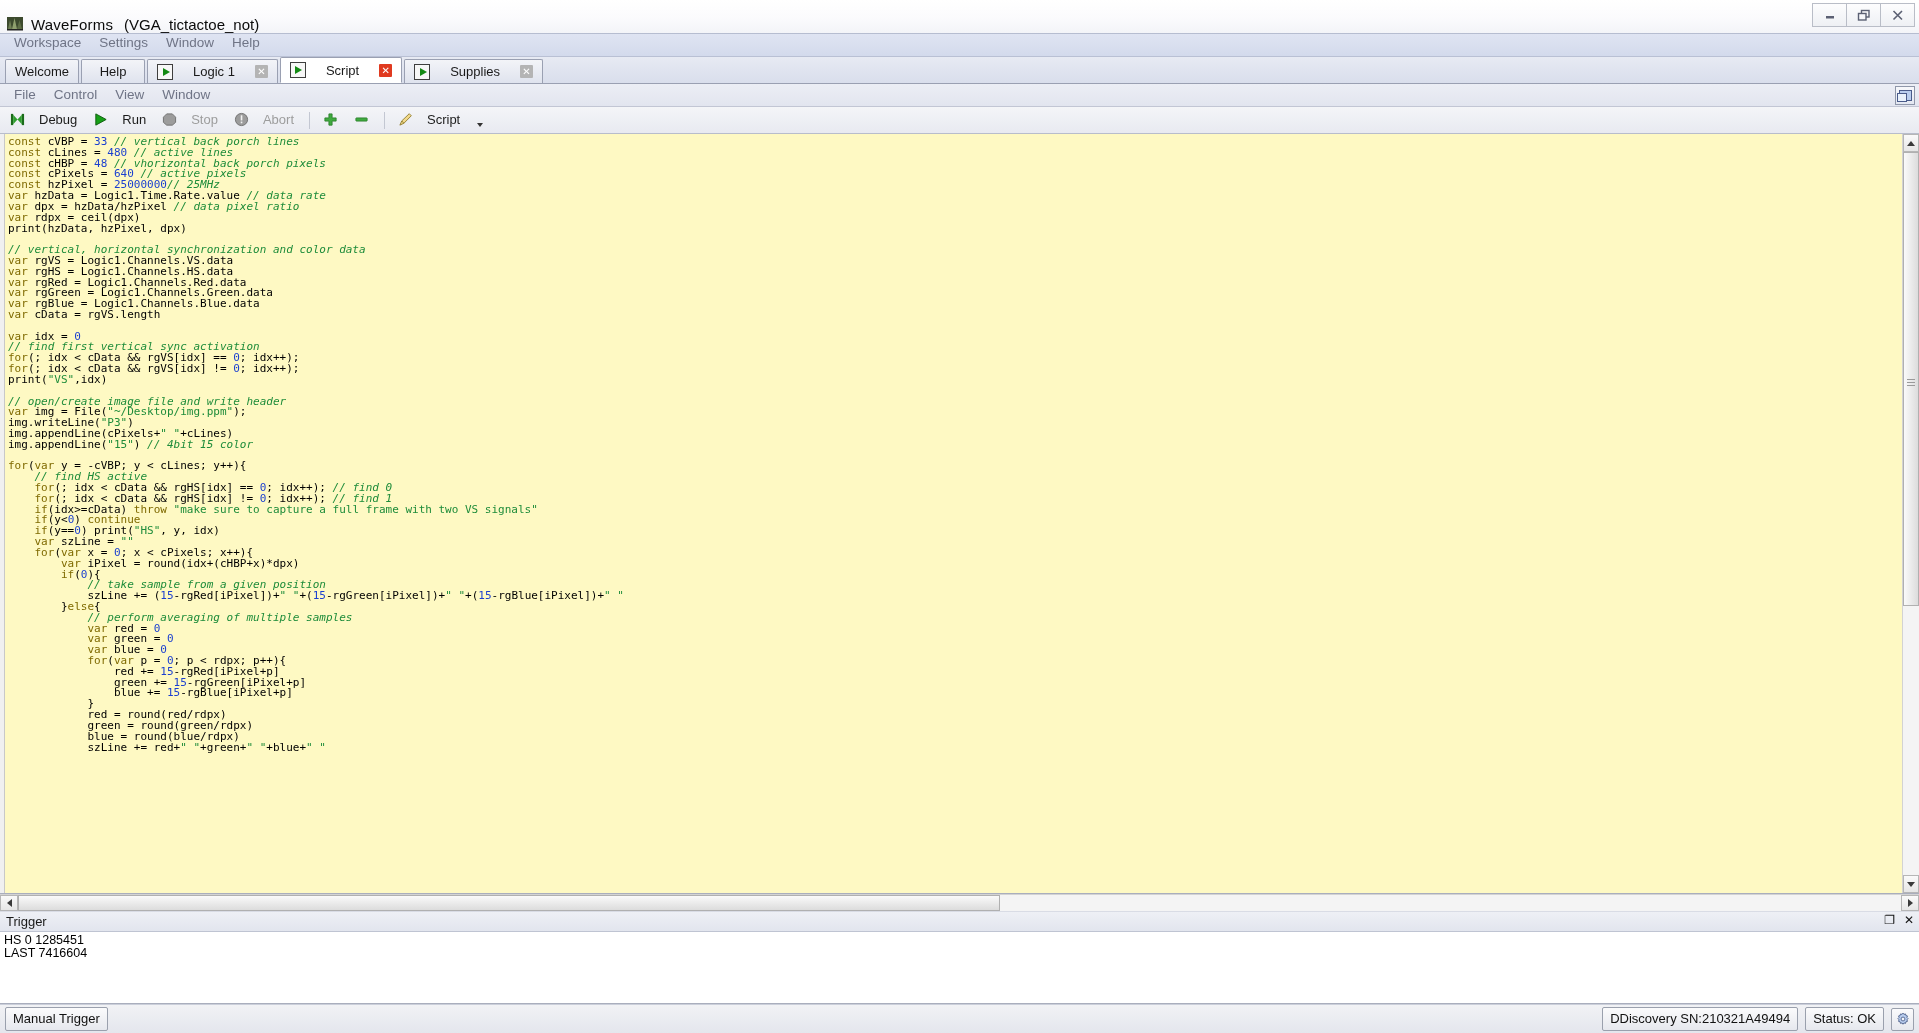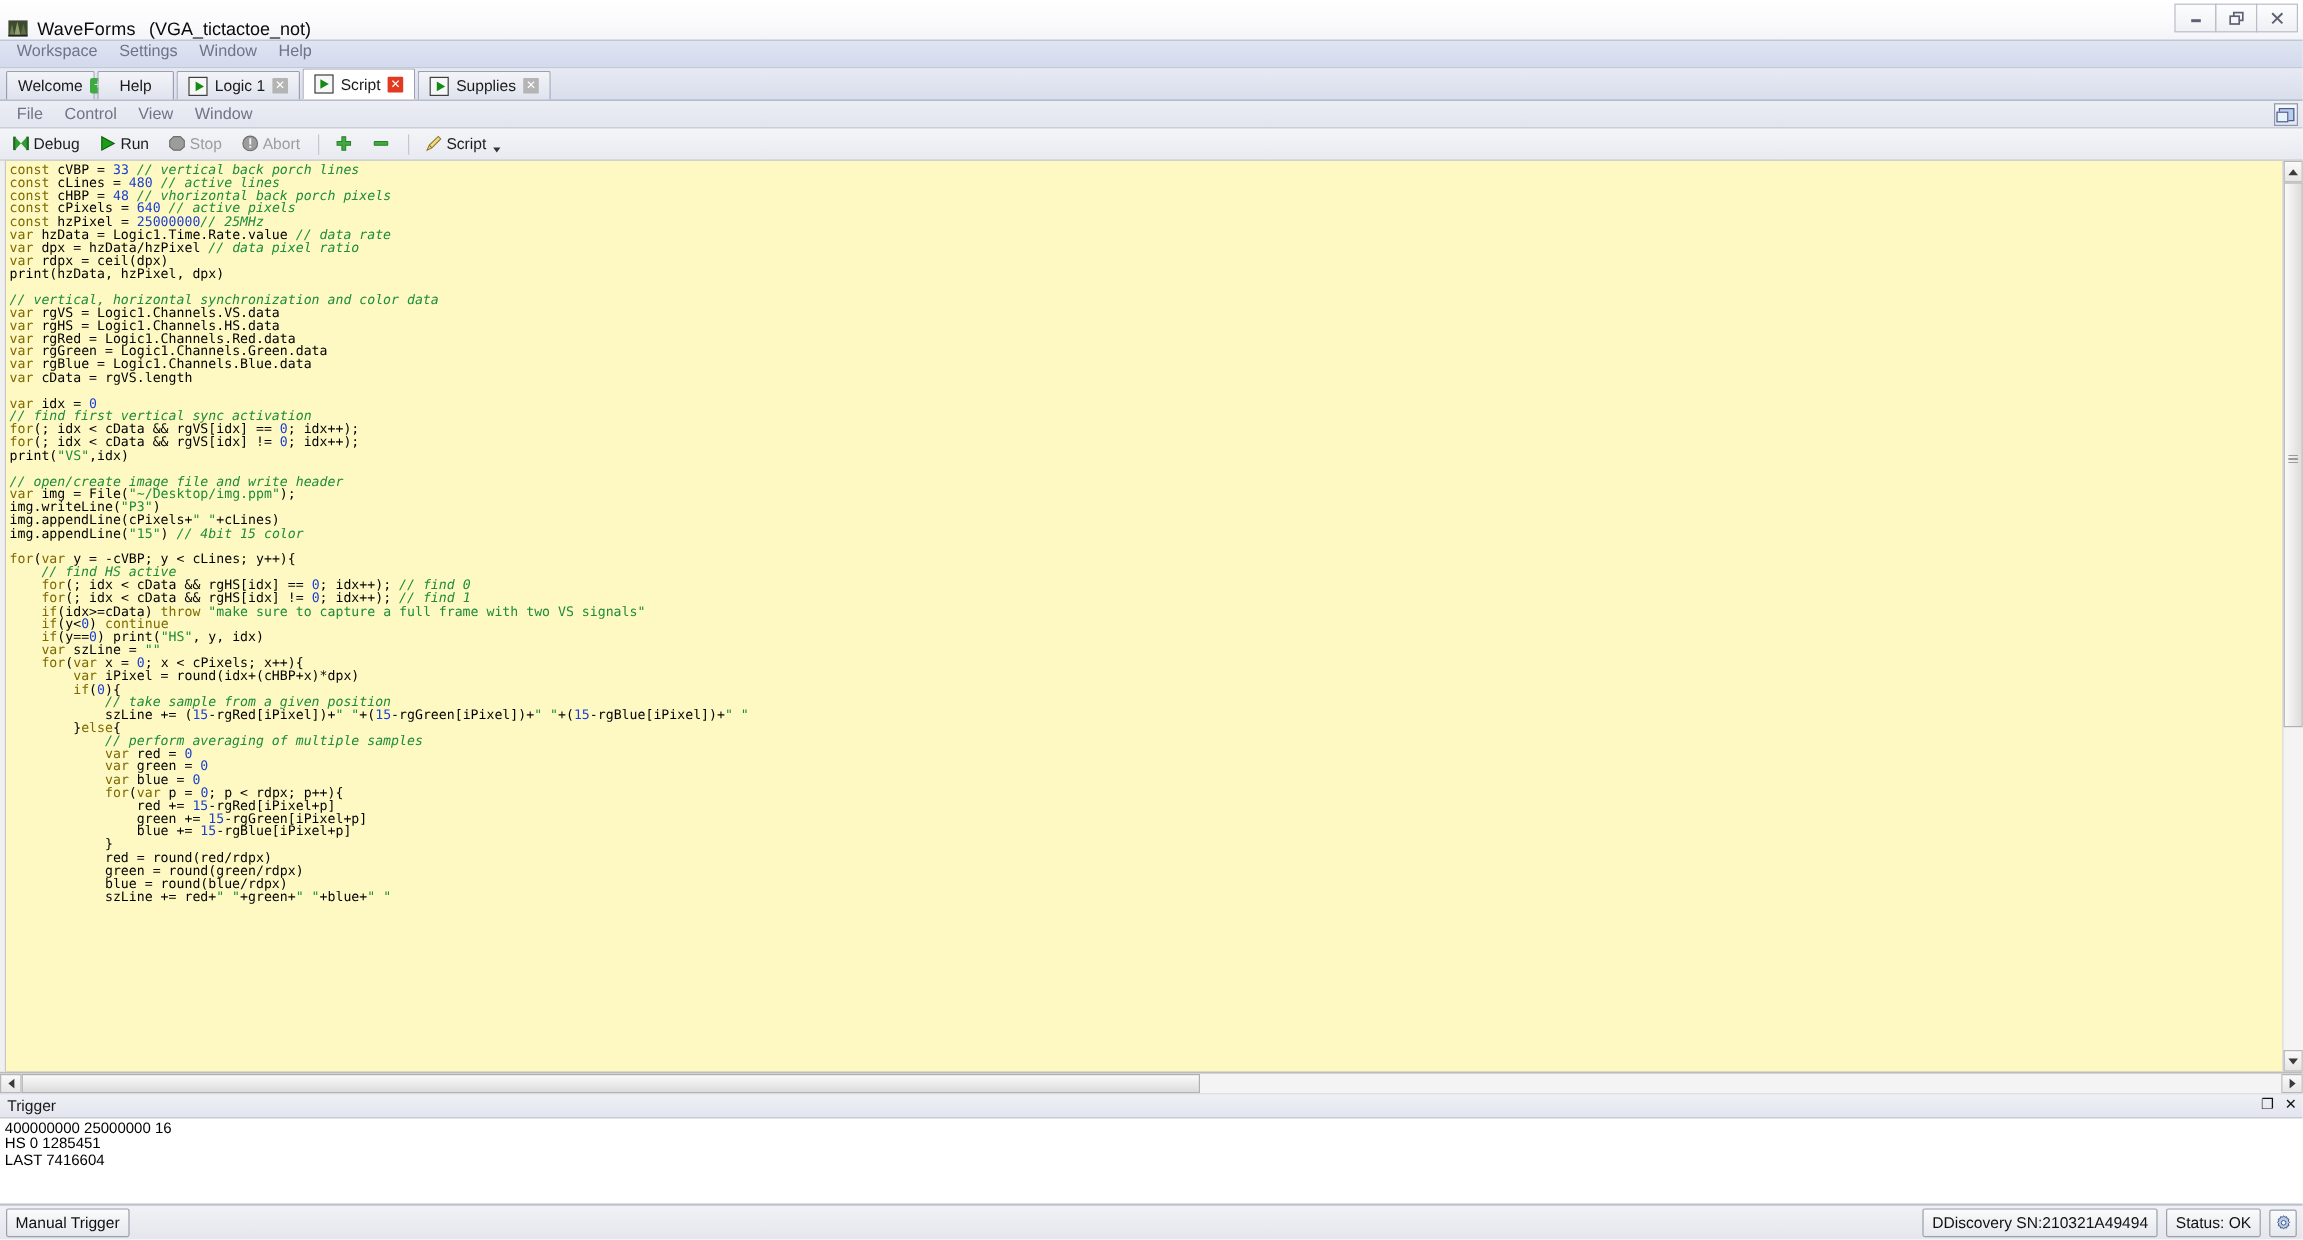--- a/index.html
+++ b/index.html
@@ -74,21 +74,21 @@
     border-bottom: 1px solid #9aa0b2;
     display: flex; align-items: flex-end;
     padding-left: 5px;
     flex: 0 0 auto;
     position: relative;
   }
   .tab {
     height: 24px;
     box-sizing: border-box;
     display: flex; align-items: center;
-    gap: 6px;
+    gap: 20px;
     padding: 0 9px;
     font-size: 13px; color: #1a1a1a;
     background: linear-gradient(to bottom,#f3f4f8,#dfe3ee);
     border: 1px solid #9aa0b2;
     border-bottom: none;
     margin-right: 2px;
     position: relative;
     border-top-left-radius: 2px; border-top-right-radius: 2px;
     white-space: nowrap;
   }
@@ -165,21 +165,21 @@
   .toolbar {
     height: 26px;
     background: linear-gradient(to bottom,#f4f5f8,#e8eaf1);
     border-bottom: 1px solid #b8bdcb;
     display: flex; align-items: center;
     padding-left: 4px;
     gap: 2px;
     flex: 0 0 auto;
   }
   .tb-btn {
-    display: flex; align-items: flex-end; gap: 3px;
+    display: flex; align-items: flex-end; gap: 14px;
     padding: 2px 7px 3px 5px;
     font-size: 13px; color: #1c1c1c;
     border: 1px solid transparent;
     white-space: nowrap;
   }
   .tb-btn.disabled { color: #9d9d9d; }
   .tb-sep {
     width: 1px; height: 17px; background: #c3c7d2;
     margin: 0 5px;
   }
@@ -467,21 +467,20 @@
 
   <div class="output-panel">
     <div class="output-header">
       <span>Trigger</span>
       <div class="out-btns">
         <span class="out-btn">❐</span>
         <span class="out-btn">✕</span>
       </div>
     </div>
     <div class="output-body" id="output-body">
-        <div>400000000 25000000 16</div>
         <div>HS 0 1285451</div>
         <div>LAST 7416604</div>
       </div>
   </div>
 
   <div class="statusbar">
     <div class="sb-btn">Manual Trigger</div>
     <div class="sb-spacer"></div>
     <div class="sb-btn">DDiscovery SN:210321A49494</div>
     <div class="sb-gap"></div>

